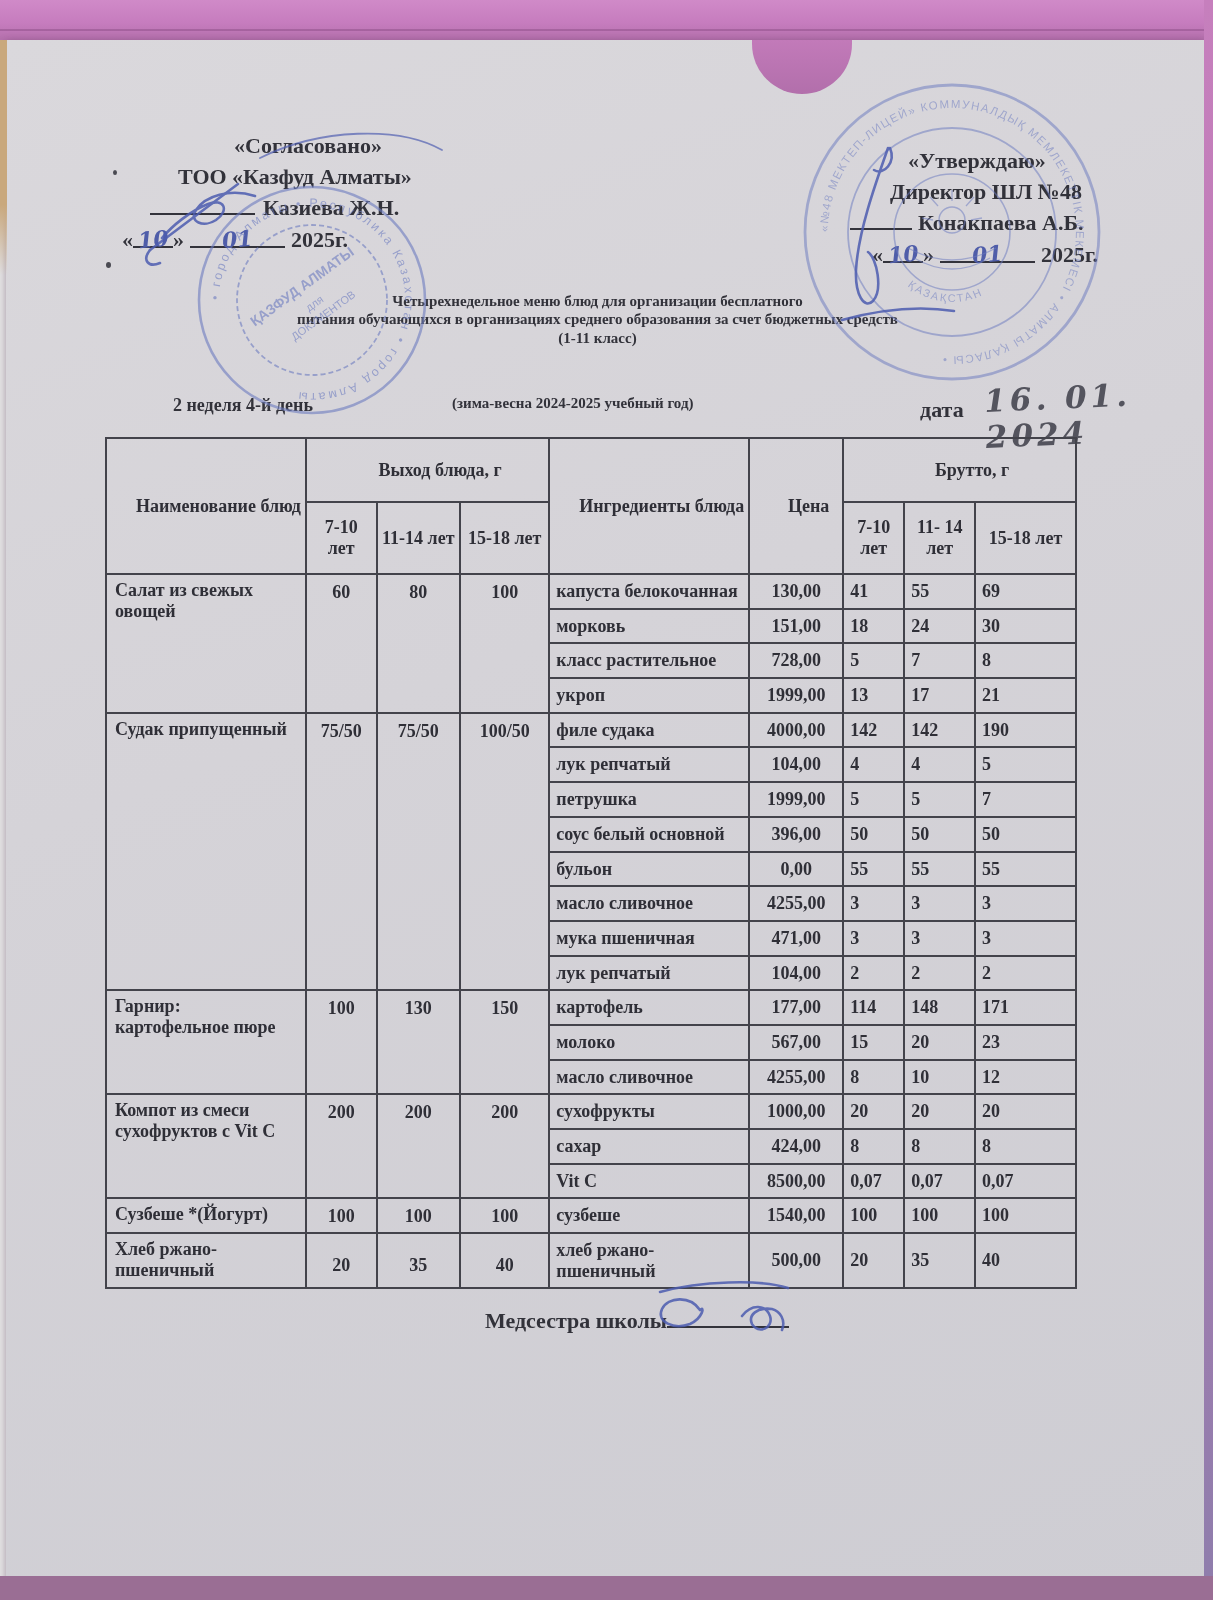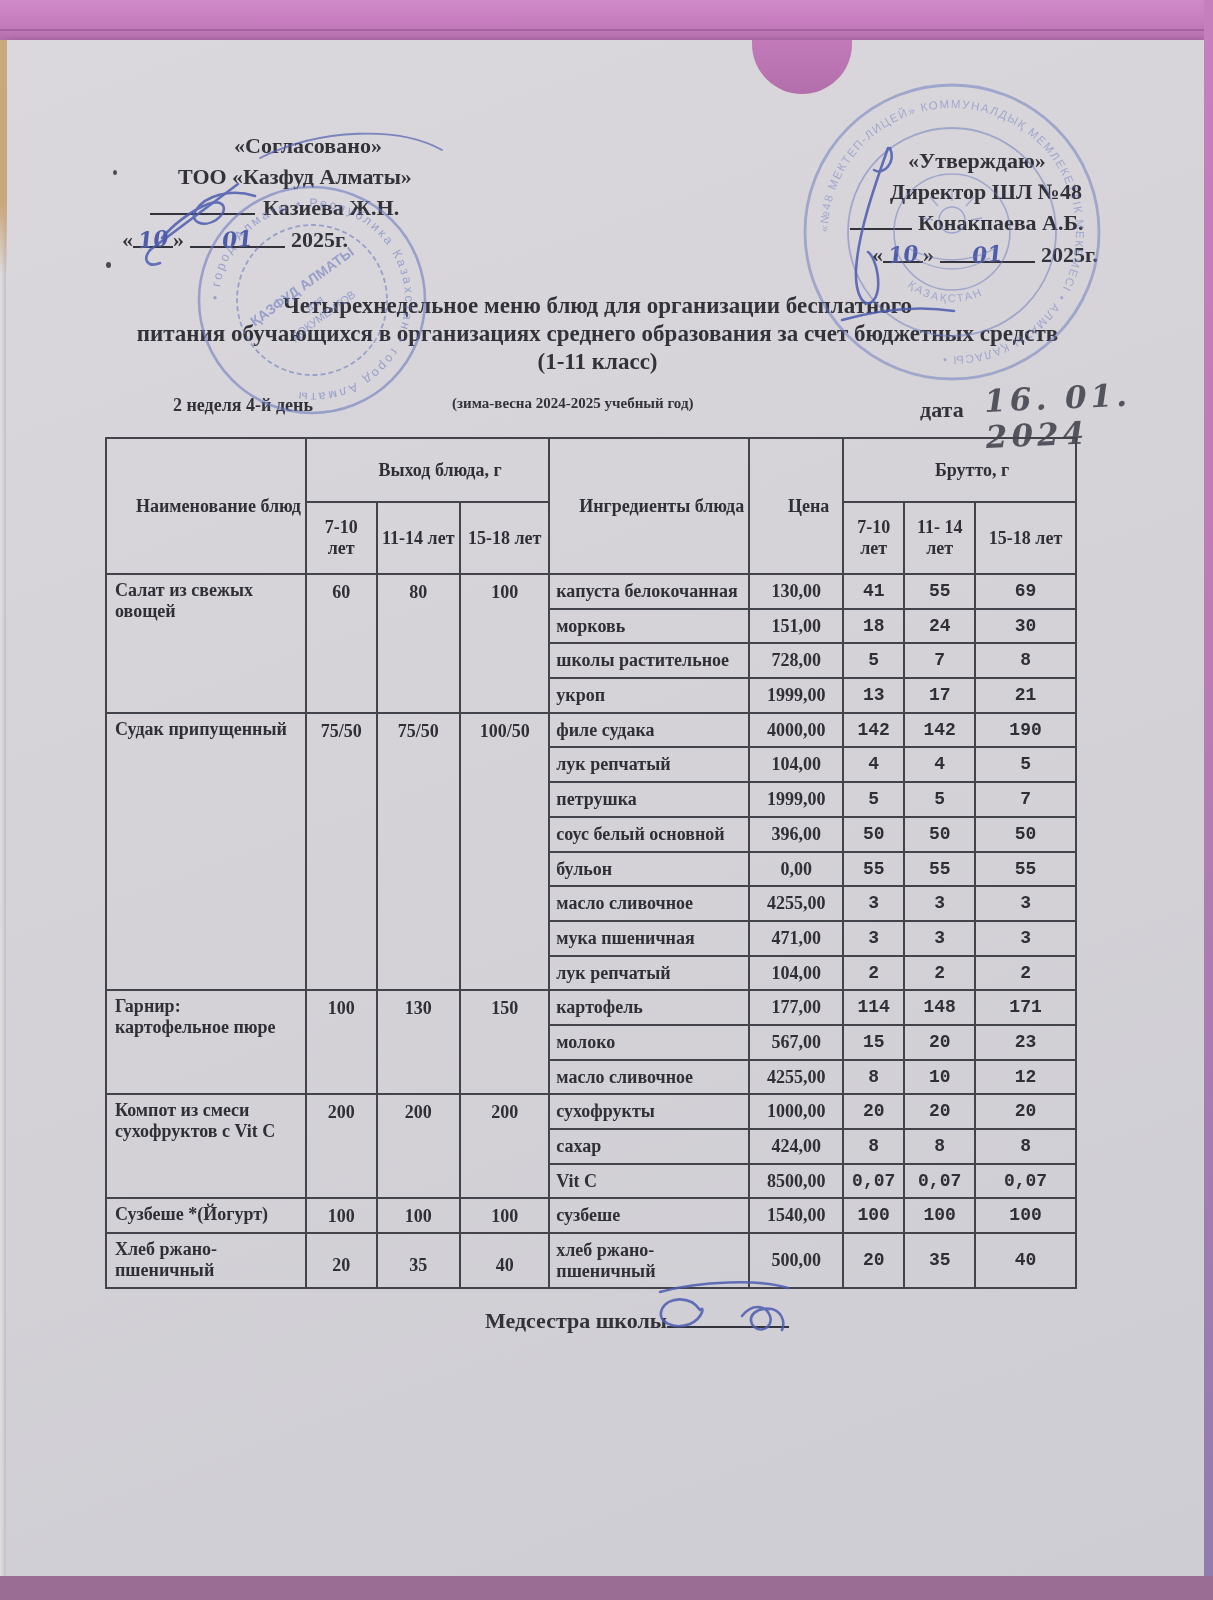--- a/index.html
+++ b/index.html
@@ -25,38 +25,38 @@
   .ln-c1{padding-left:112px;}
   .ln-c2{padding-left:56px;}
   .ln-a1{padding-left:58px;}
   .ln-a2{padding-left:40px;}
   .sigline{display:inline-block;border-bottom:2px solid #33333b;height:20px;vertical-align:baseline;}
   .w105{width:105px;margin-right:8px;}
   .w60{width:62px;margin-right:6px;}
   .dayfield{display:inline-block;border-bottom:2px solid #33333b;min-width:40px;text-align:center;height:22px;}
   .monthfield{display:inline-block;border-bottom:2px solid #33333b;min-width:95px;text-align:center;height:22px;margin:0 6px;}
   .hw{font-family:"DejaVu Serif",serif;font-style:italic;color:#4f5da9;display:inline-block;transform:rotate(-5deg);}
-  .title{left:110px;top:292px;width:975px;text-align:center;font-size:23px;line-height:1.22;}
+  .title{left:110px;top:292px;width:975px;text-align:center;font-size:15px;line-height:1.22;}
   .sub-week{left:173px;top:395px;font-size:18px;}
   .sub-season{left:452px;top:395px;font-size:15px;}
   .sub-datelabel{left:920px;top:397px;font-size:22px;}
   .hw-date{left:985px;top:378px;font-family:"DejaVu Serif",serif;font-style:italic;
            color:#54545e;font-size:31px;letter-spacing:4px;transform:rotate(-2.5deg);font-weight:700;}
   .table-wrap{position:absolute;left:105px;top:437px;width:972px;}
   table{width:100%;border-collapse:collapse;table-layout:fixed;font-size:18px;font-weight:700;color:#2f2f37;}
   th,td{border:2px solid #43434b;padding:4px 6px;line-height:1.15;overflow:hidden;}
   thead th{text-align:center;vertical-align:middle;padding:6px 3px;}
   .h1 th{height:50px;padding-left:28px;}
   .h2 th{height:58px;}
   .c-dish{text-align:left;vertical-align:top;padding:5px 8px;}
   .c-port{text-align:center;vertical-align:top;padding-top:7px;}
   .c-port.low{vertical-align:bottom;padding-bottom:12px;}
   .c-ing{text-align:left;vertical-align:middle;padding:6px 6px;margin-left:47px;}
   .c-price{text-align:center;vertical-align:middle;}
-  .c-b{text-align:center;vertical-align:middle;font-family:Liberation Mono, monospace;}
+  .c-b{vertical-align:middle;}
   .footer-line{left:485px;top:1306px;font-size:22px;}
   .nurse-uline{display:inline-block;width:122px;border-bottom:2px solid #33333b;height:20px;}
   .overlay{position:absolute;left:0;top:0;width:1213px;height:1600px;pointer-events:none;z-index:6;}
 </style>
 </head>
 <body>
 
 <div class="canvas">
 
   <div class="band-top"></div>
@@ -144,21 +144,21 @@
             <td class="c-b">69</td>
           </tr>
           <tr>
             <td class="c-ing">морковь</td>
             <td class="c-price">151,00</td>
             <td class="c-b">18</td>
             <td class="c-b">24</td>
             <td class="c-b">30</td>
           </tr>
           <tr>
-            <td class="c-ing">школы растительное</td>
+            <td class="c-ing">класс растительное</td>
             <td class="c-price">728,00</td>
             <td class="c-b">5</td>
             <td class="c-b">7</td>
             <td class="c-b">8</td>
           </tr>
           <tr>
             <td class="c-ing">укроп</td>
             <td class="c-price">1999,00</td>
             <td class="c-b">13</td>
             <td class="c-b">17</td>

